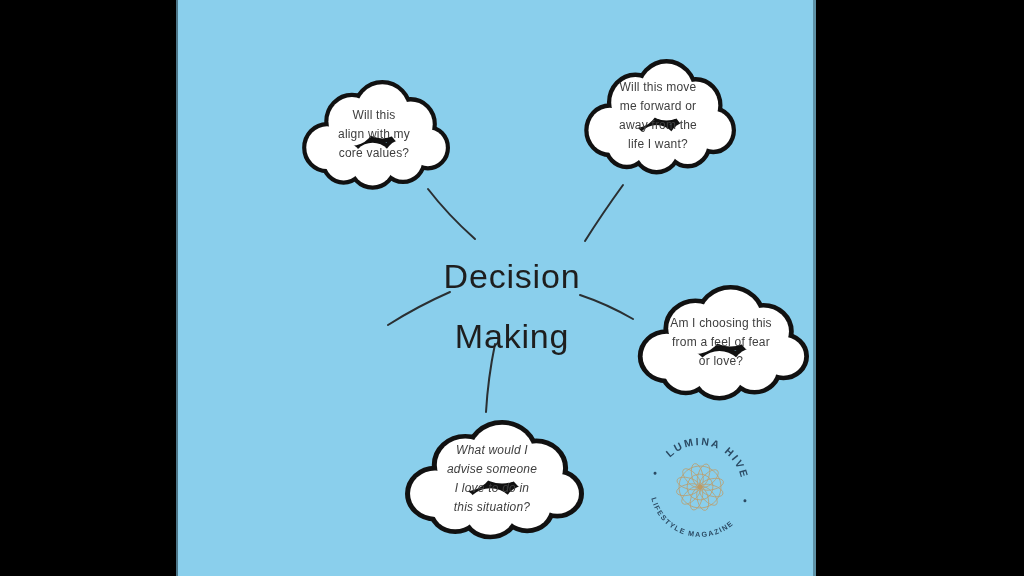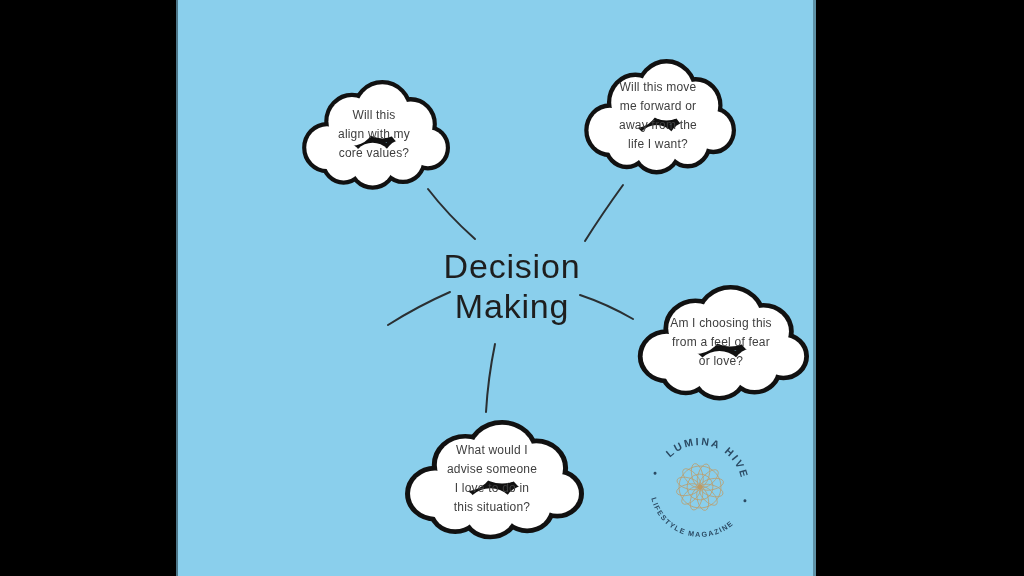--- a/index.html
+++ b/index.html
@@ -25,21 +25,21 @@
   .cloud-svg{position:absolute;inset:0;width:100%;height:100%;overflow:visible;}
   .cl-stroke{stroke:var(--cloud-outline);stroke-width:12;fill:var(--cloud-fill);}
   .cl-fill{fill:var(--cloud-fill);}
   .cloud-text{
     position:absolute;inset:4% 4% 9% 4%;display:flex;align-items:center;justify-content:center;
     text-align:center;white-space:pre-line;color:var(--cloud-text);
     font-size:12px;line-height:19px;letter-spacing:.2px;
   }
   .title{
     position:absolute;left:196px;top:246px;width:280px;text-align:center;
-    color:var(--title-text);font-size:34px;line-height:40px;letter-spacing:.8px;
+    color:var(--title-text);font-size:34px;line-height:60px;letter-spacing:.8px;
     white-space:pre-line;font-weight:400;
   }
   .logo{position:absolute;left:464px;top:427px;width:120px;height:120px;overflow:visible;}
   .logo-text{fill:var(--logo-navy);font-family:"Liberation Sans",sans-serif;font-weight:600;}
   .logo-top{font-size:10.5px;letter-spacing:2.2px;}
   .logo-bottom{font-size:7.2px;letter-spacing:1.4px;}
   .logo-dot{fill:var(--logo-navy);}
   .mandala{stroke:var(--logo-gold);fill:none;stroke-width:.8;opacity:.85;}
   .mandala-core{fill:var(--logo-gold);opacity:.9;}
   .defs-holder{position:absolute;width:0;height:0;overflow:hidden;}
@@ -110,21 +110,21 @@
 
     <div class="cloud" style="left:457px;top:285px;width:176px;height:120px;">
       <svg class="cloud-svg" viewBox="0 0 220 160" preserveAspectRatio="none">
           <use href="#cloud-shape"></use>
         </svg>
       <div class="cloud-text">Am I choosing this
 from a feel of fear
 or love?</div>
     </div>
 
-    <div class="cloud" style="left:224px;top:420px;width:184px;height:124px;">
+    <div class="cloud" style="left:224px;top:420px;width:184px;height:124px;font-style:italic;">
       <svg class="cloud-svg" viewBox="0 0 220 160" preserveAspectRatio="none">
           <use href="#cloud-shape"></use>
         </svg>
       <div class="cloud-text">What would I
 advise someone
 I love to do in
 this situation?</div>
     </div>
 
     <div class="title">Decision

